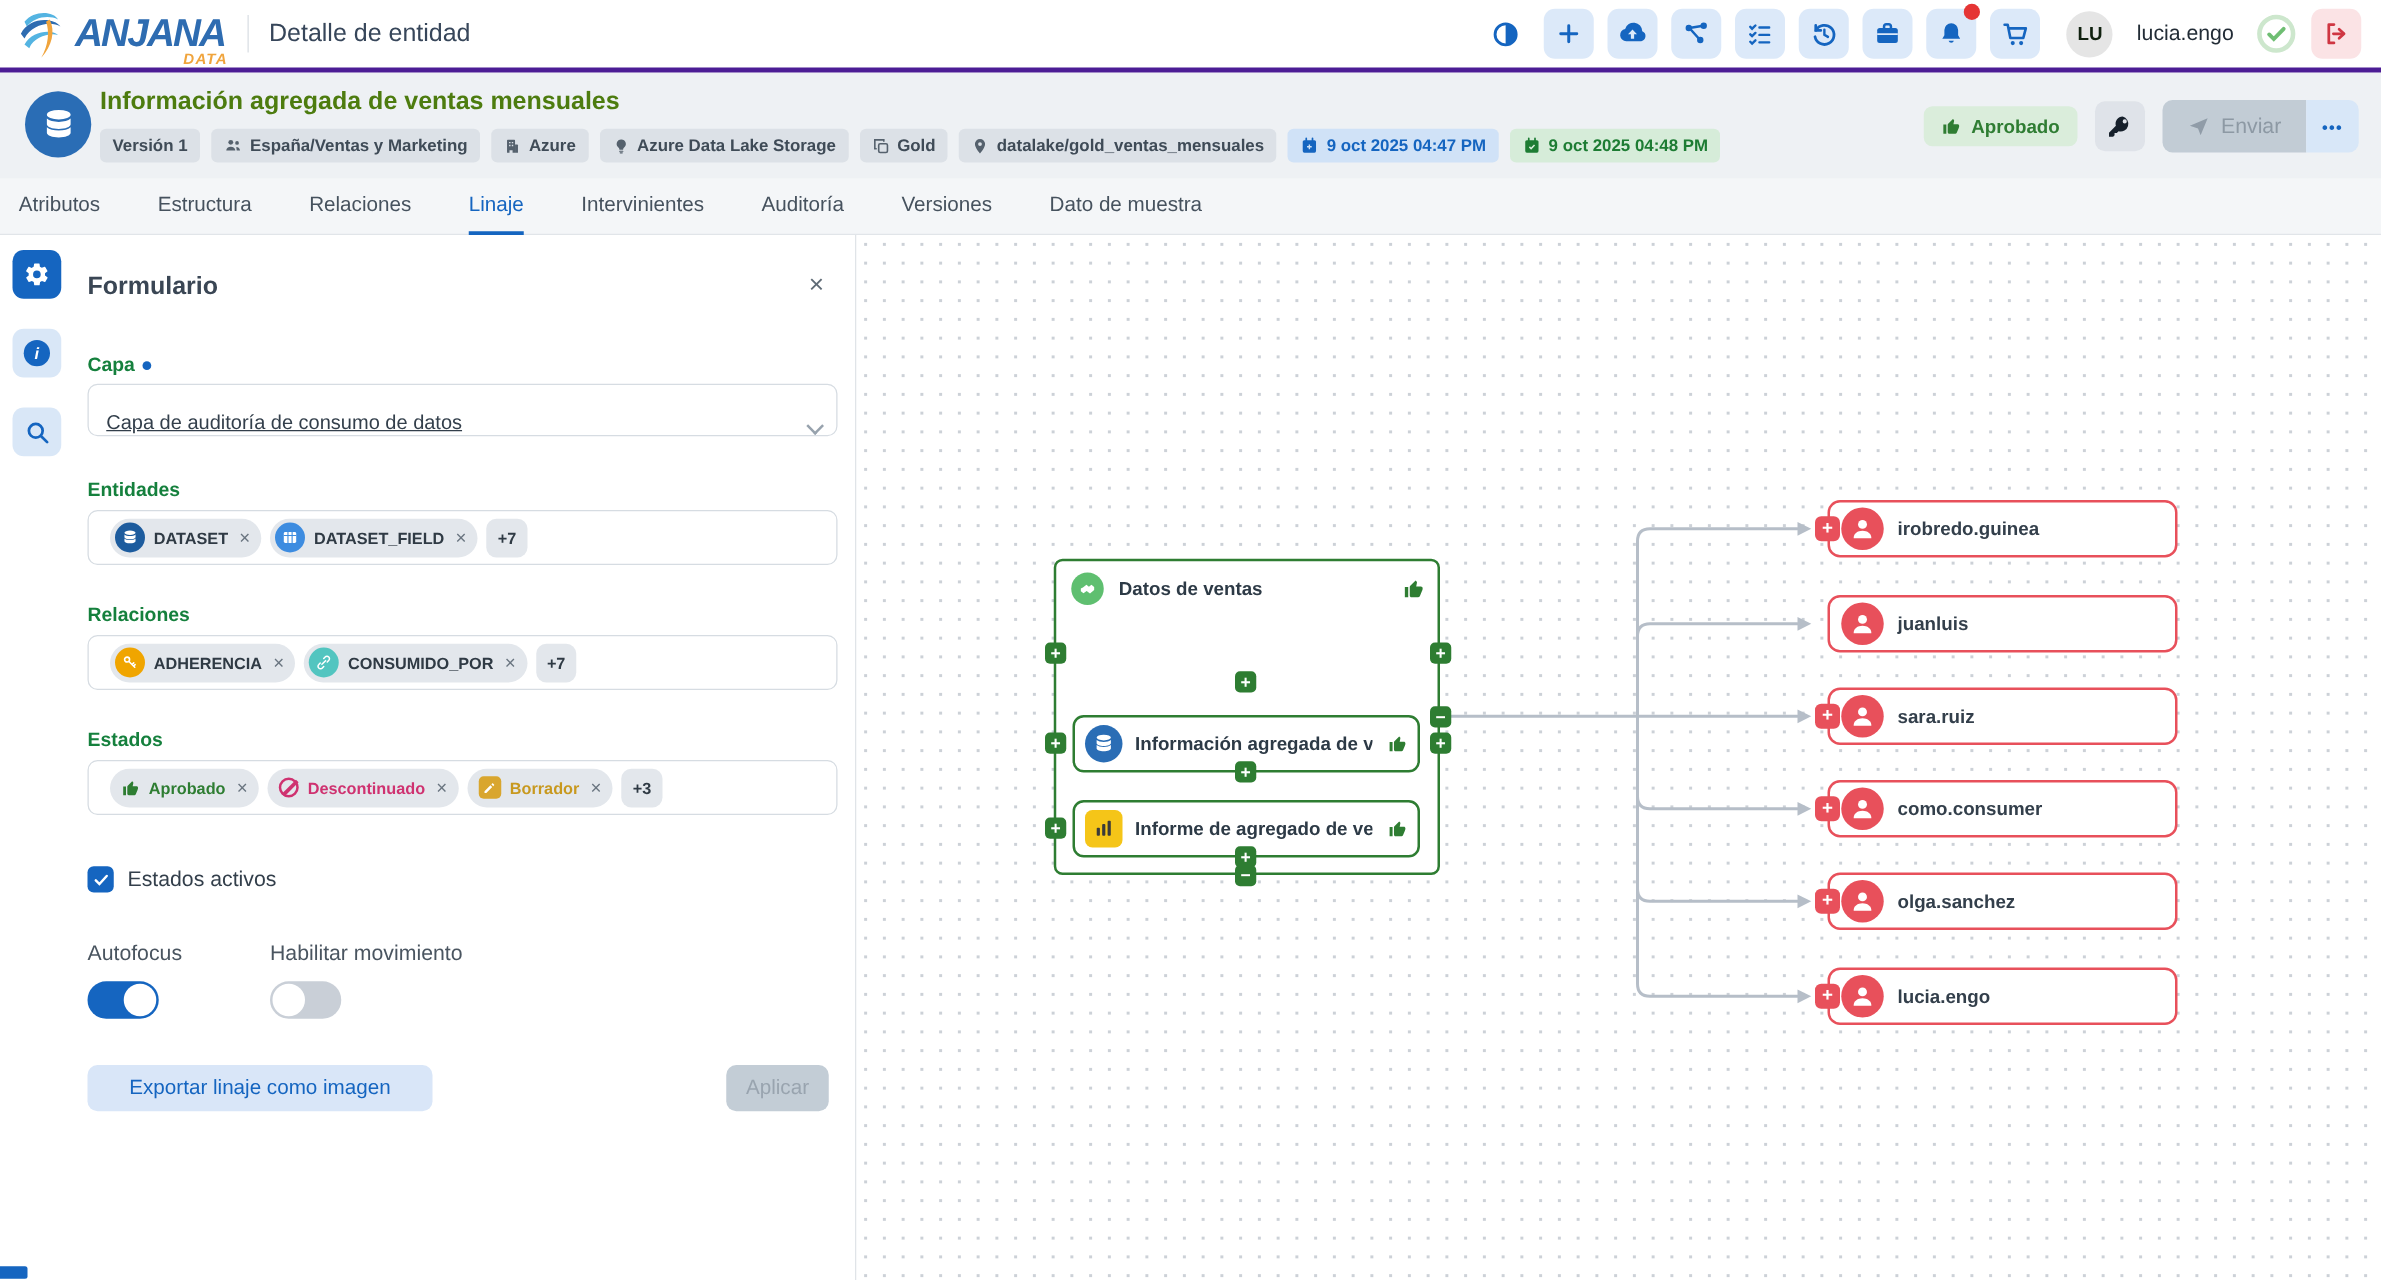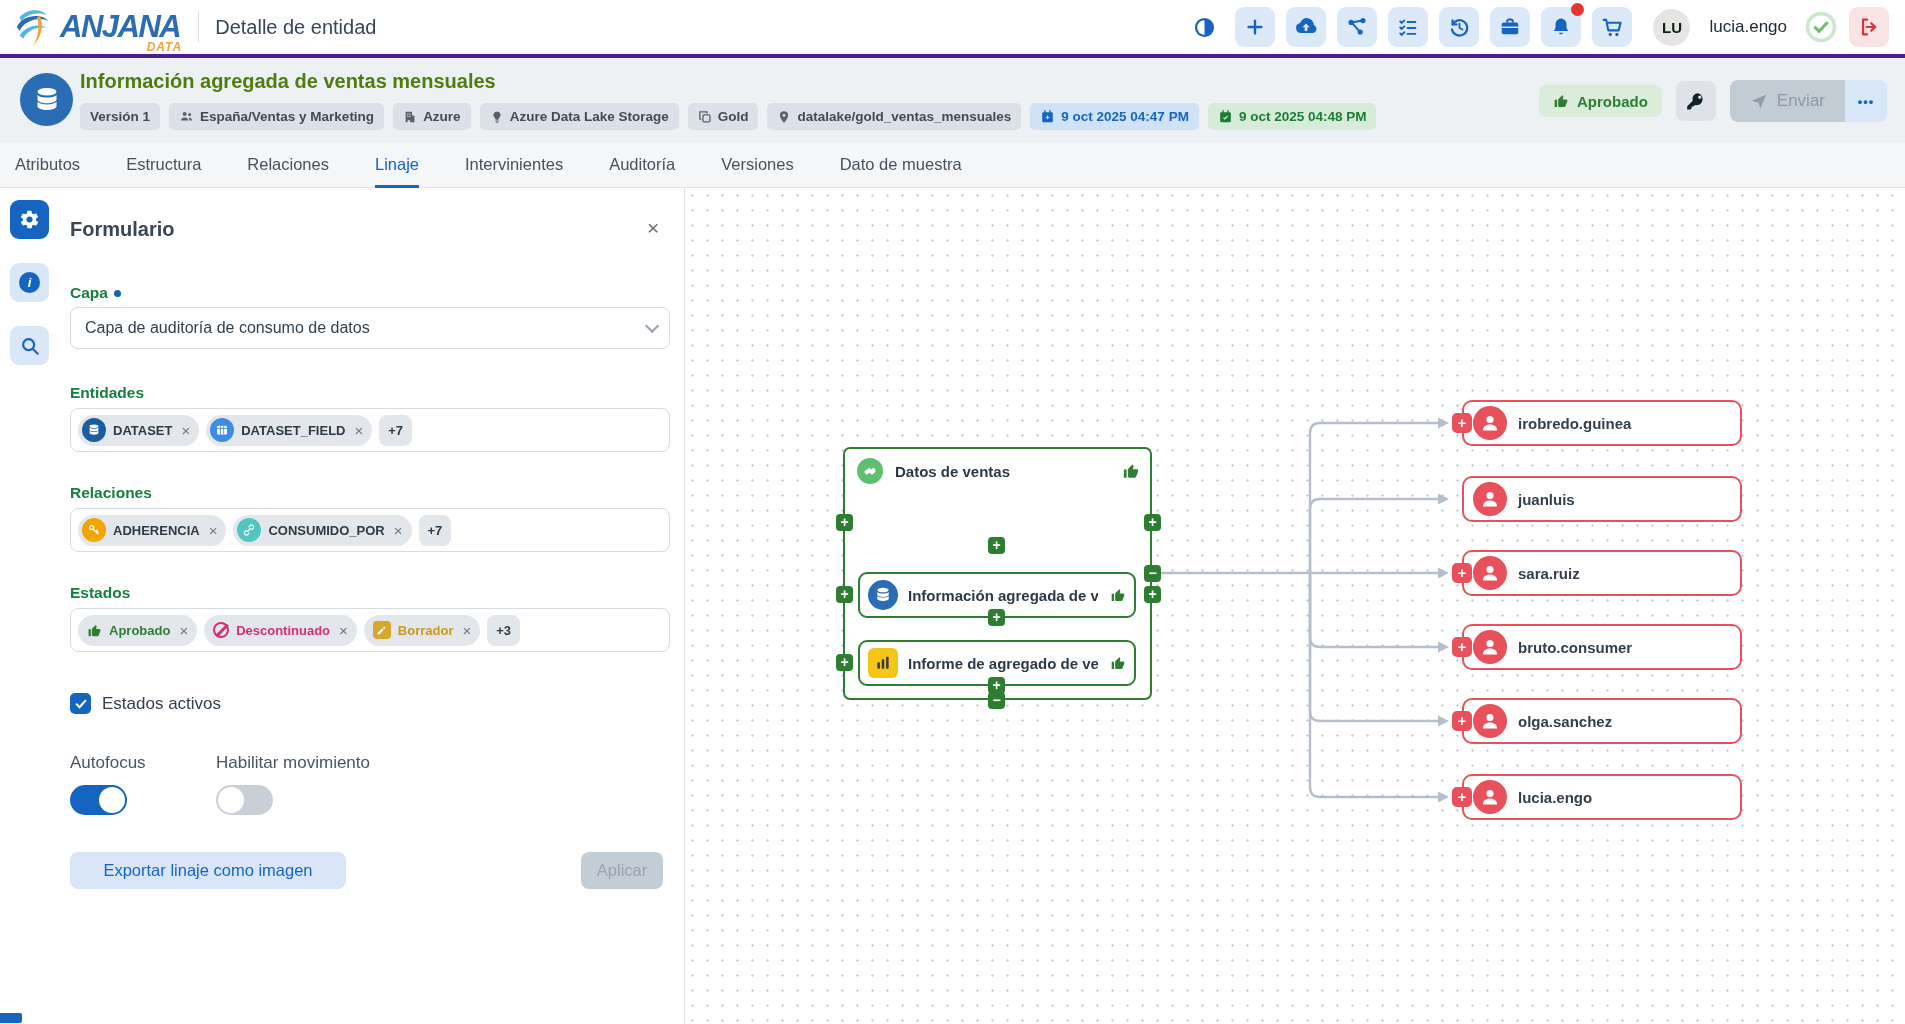--- a/index.html
+++ b/index.html
@@ -46,23 +46,23 @@
   .railbtn { position:absolute; left:10px; width:39px; height:39px; border-radius:9px; background:#d9e7f7; display:flex; align-items:center; justify-content:center; cursor:pointer; z-index:3; }
   .railbtn.active { background:#1565c0; }
   .info-circle { width:21px; height:21px; border-radius:50%; background:#1565c0; color:#fff; font-size:13px; font-weight:700; font-style:italic; display:flex; align-items:center; justify-content:center; }
 
   
   .form-panel { position:absolute; left:0; top:188px; width:685px; height:836px; background:#fff; border-right:1px solid #e0e4e8; }
   .form-title { position:absolute; left:70px; top:30px; font-size:20px; font-weight:600; color:#3a4654; }
   .form-close { position:absolute; left:647px; top:28px; font-size:21px; color:#5f6b76; cursor:pointer; }
   .flabel { position:absolute; left:70px; font-size:15.5px; font-weight:700; color:#15803d; }
   .req-dot { display:inline-block; width:7px; height:7px; border-radius:50%; background:#1565c0; margin-left:6px; vertical-align:middle; }
-  .select { position:absolute; left:70px; top:119px; width:600px; height:42px; border:1px solid #d6dce2; border-radius:8px; background:#fff; font-size:16px; color:#333f4b; display:flex; align-items:center; padding:0 14px; cursor:pointer; }
+  .select { position:absolute; left:70px; top:119px; width:600px; height:42px; border:1px solid #d6dce2; border-radius:8px; background:#fff; font-size:16px; color:#333f4b; display:flex; align-items:flex-end; padding:0 14px; cursor:pointer;text-decoration:underline; }
   .chev { margin-left:auto; width:10px; height:10px; border-right:2px solid #97a2ad; border-bottom:2px solid #97a2ad; transform:rotate(45deg) translateY(-3px); }
-  .chipbox { position:absolute; left:70px; width:600px; height:44px; border:1px solid #d6dce2; border-radius:8px; background:#fff; display:flex; align-items:center; gap:7px; padding:0 7px; }
+  .chipbox { position:absolute; left:70px; width:600px; height:44px; border:1px solid #d6dce2; border-radius:8px; background:#fff; display:flex; align-items:center; gap:7px; padding:0 17px; }
   .chip { height:31px; display:inline-flex; align-items:center; gap:7px; padding:0 9px 0 4px; border-radius:16px; background:#e3e7ec; font-size:13px; font-weight:700; color:#2f3a44; white-space:nowrap; cursor:default; }
   .chip .cx { color:#6a7580; font-size:15px; font-weight:400; margin-left:2px; cursor:pointer; }
   .chip.more { padding:0 9px; border-radius:8px; cursor:pointer; }
   .cicon { width:24px; height:24px; border-radius:50%; display:flex; align-items:center; justify-content:center; }
   .cicon.db { background:#1d5c9e; } .cicon.tbl { background:#3d8ce0; }
   .cicon.keyc { background:#f0a500; } .cicon.chain { background:#52c5c0; }
   .chip .pink { color:#cf3270; } .chip .gold { color:#c8991f; } .chip .grn { color:#2e7d32; }
   .noslash { width:16px; height:16px; border:2.5px solid #cf3270; border-radius:50%; position:relative; }
   .noslash::after { content:""; position:absolute; left:-1px; top:5px; width:16px; height:2.5px; background:#cf3270; transform:rotate(-45deg); }
   .pencil-sq { width:18px; height:18px; border-radius:4px; background:#d9a62e; display:flex; align-items:center; justify-content:center; }
@@ -554,21 +554,21 @@
         </span>
       <span class="u-label">sara.ruiz</span>
     </div>
     <div class="user-node" style="top:436px">
       <span class="u-ic">
           <svg width="22" height="22" viewBox="0 0 24 24" fill="#fff">
             <circle cx="12" cy="8.2" r="3.9"></circle>
             <path d="M4.3 19.8c0-3.7 3.5-6.1 7.7-6.1s7.7 2.4 7.7 6.1v.4H4.3z"></path>
           </svg>
         </span>
-      <span class="u-label">bruto.consumer</span>
+      <span class="u-label">como.consumer</span>
     </div>
     <div class="user-node" style="top:510px">
       <span class="u-ic">
           <svg width="22" height="22" viewBox="0 0 24 24" fill="#fff">
             <circle cx="12" cy="8.2" r="3.9"></circle>
             <path d="M4.3 19.8c0-3.7 3.5-6.1 7.7-6.1s7.7 2.4 7.7 6.1v.4H4.3z"></path>
           </svg>
         </span>
       <span class="u-label">olga.sanchez</span>
     </div>

